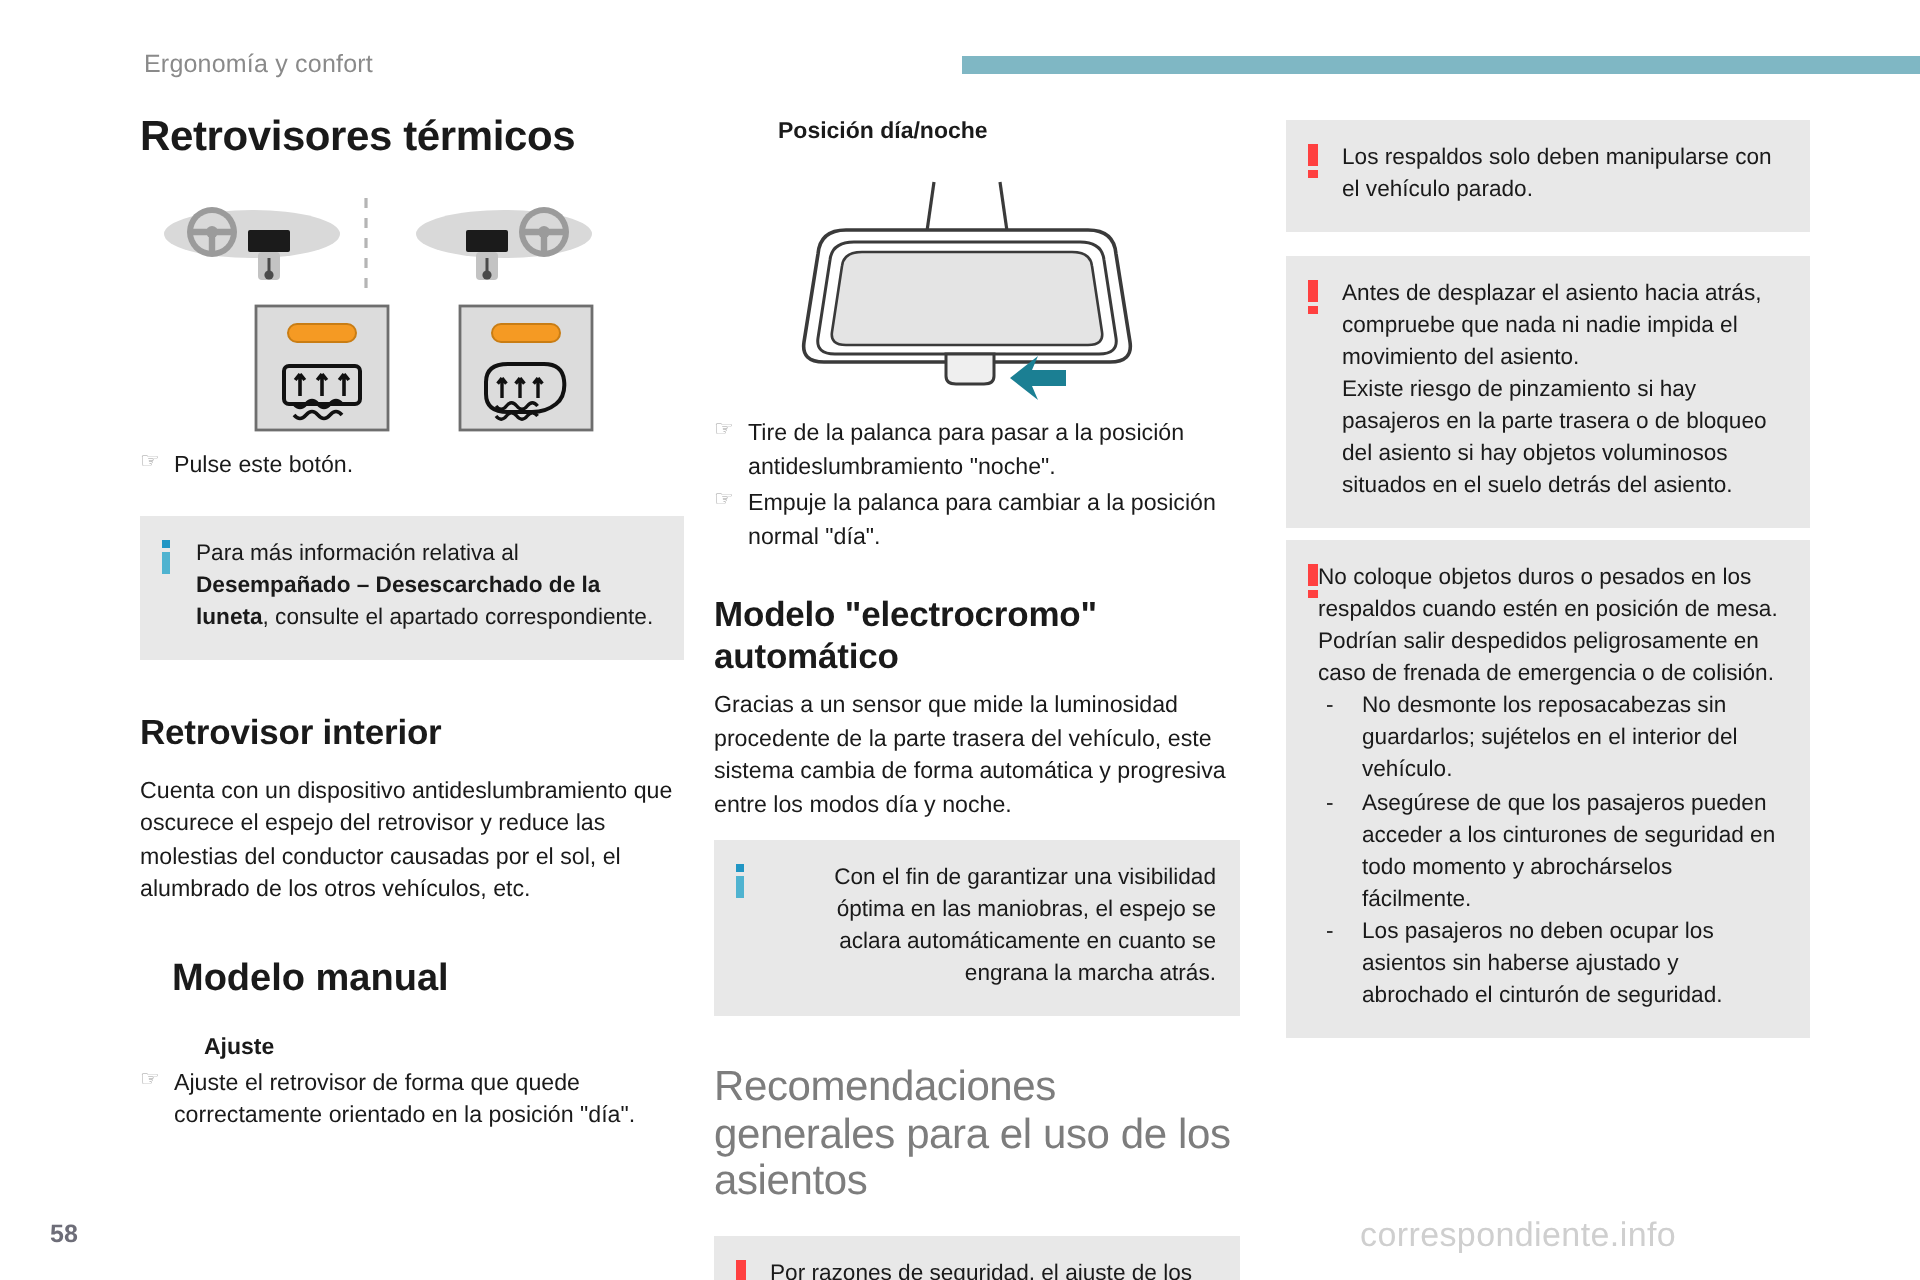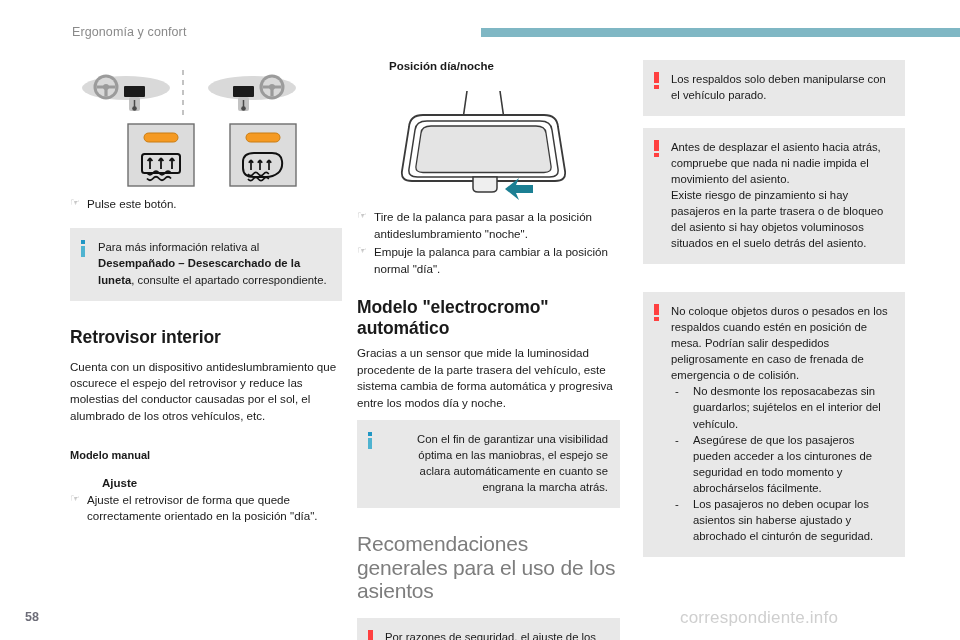--- a/index.html
+++ b/index.html
@@ -55,23 +55,23 @@
     letter-spacing: -0.2px;
   }
   h2.section-title {
     font-size: 17.5px;
     font-weight: bold;
     margin: 0;
     line-height: 1.2;
     letter-spacing: -0.1px;
   }
   h3.sub-title {
-    font-size: 11px;
-    font-weight: bold;
-    margin: 0;
+    font-size: 19px;
+    font-weight: bold;
+    margin: 16px;
     line-height: 1.2;
   }
   h4.mini-title {
     font-size: 11.5px;
     font-weight: bold;
     margin: 0;
     line-height: 1.25;
     padding-left: 32px;
   }
   .chapter-title {
@@ -194,20 +194,21 @@
 </head>
 <body>
 
 <div id="header-bar">
   <div id="breadcrumb">Ergonomía y confort</div>
   <div id="header-rule"></div>
 </div>
 
 <div class="column" id="col-left">
 
+  <h1 class="doc-title">Retrovisores térmicos</h1>
 
   <div class="figure" id="fig-mirrors" style="margin-top:14px;">
     <svg width="272" height="122" viewBox="0 0 272 122" xmlns="http://www.w3.org/2000/svg">
 
       <line x1="113" y1="4" x2="113" y2="52" stroke="#b5b5b5" stroke-width="1.6" stroke-dasharray="5,5"></line>
 
       <g>
         <ellipse cx="56" cy="22" rx="44" ry="12" fill="#d9d9d9"></ellipse>
         <circle cx="36" cy="21" r="12.5" fill="#9b9b9b"></circle>
         <circle cx="36" cy="21" r="9.5" fill="#d9d9d9"></circle>
@@ -359,21 +360,21 @@
 
   <div class="callout" style="margin-top:12px;padding-left:28px;">
     <div class="icon-warn">
       <div class="bar"></div>
         <div class="dot"></div>
     </div>
     <div class="cotext">Antes de desplazar el asiento hacia atrás, compruebe que nada ni nadie impida el movimiento del asiento.</div>
     <div class="cotext">Existe riesgo de pinzamiento si hay pasajeros en la parte trasera o de bloqueo del asiento si hay objetos voluminosos situados en el suelo detrás del asiento.</div>
   </div>
 
-  <div class="callout" style="margin-top:28px;">
+  <div class="callout" style="margin-top:6px;padding-left:16px;">
     <div class="icon-warn">
       <div class="bar"></div>
         <div class="dot"></div>
     </div>
     <div class="cotext">No coloque objetos duros o pesados en los respaldos cuando estén en posición de mesa. Podrían salir despedidos peligrosamente en caso de frenada de emergencia o de colisión.</div>
     <ul class="dash-list">
       <li>
         <span class="dash">-</span>
         <span>No desmonte los reposacabezas sin guardarlos; sujételos en el interior del vehículo.</span>
       </li>

